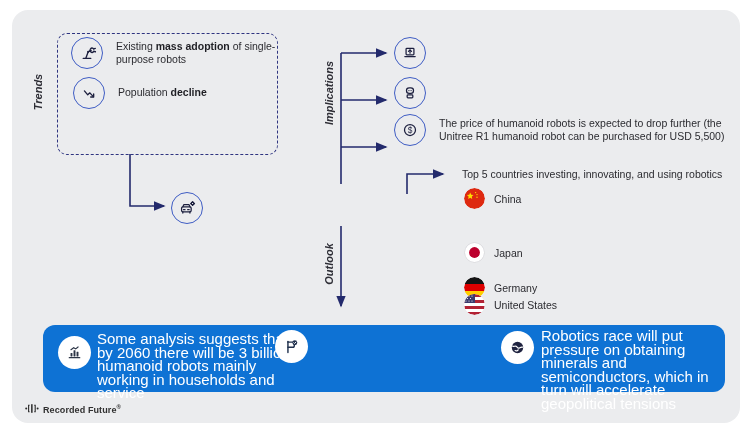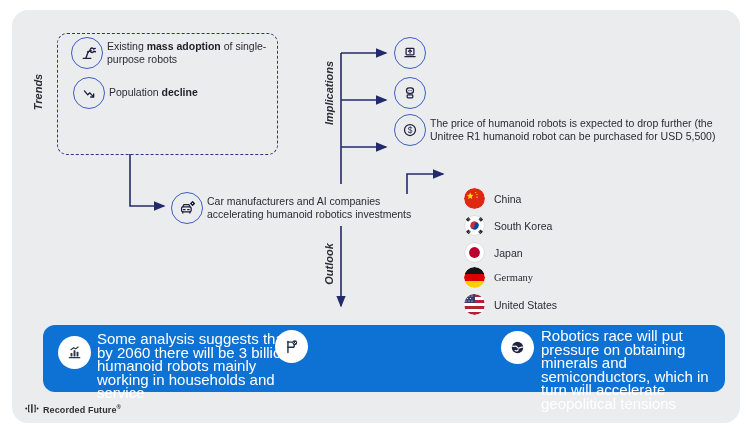--- a/index.html
+++ b/index.html
@@ -8,21 +8,21 @@
   .canvas{position:absolute;left:12px;top:10px;width:728px;height:413px;
           background:#ebecee;border-radius:16px;}
   .overlay{position:absolute;left:0;top:0;width:750px;height:434px;pointer-events:none;}
 
   .v-label{position:absolute;transform:rotate(-90deg);font-style:italic;font-weight:700;
            font-size:11px;color:#2e2e36;text-align:center;white-space:nowrap;}
 
   .trends-box{position:absolute;left:57px;top:33px;width:219px;height:120px;
               border:1.5px dashed #2e3480;border-radius:10px;}
 
-  .row{position:absolute;display:flex;align-items:center;gap:4px;}
+  .row{position:absolute;display:flex;align-items:center;gap:13px;}
   .icon-circle{width:30px;height:30px;border-radius:50%;border:1.4px solid #3f5dc4;
                display:flex;align-items:center;justify-content:center;flex:none;}
   .icon-circle svg{display:block;}
   .body-text{font-size:10.5px;line-height:13.5px;color:#2b2b30;}
   .body-text b{font-weight:700;color:#1f1f24;}
 
   .t-text{width:170px;}
   .i-text{width:295px;}
   .hub-text{width:215px;}
 
@@ -102,21 +102,20 @@
         <rect x="5.5" y="10.5" width="11.5" height="6" rx="1.6"></rect>
         <path d="M7 10.5 L8.3 7.8 h6 L15.6 10.5"></path>
         <path d="M7.8 14 h1.8"></path>
           <path d="M12.8 14 h1.8"></path>
         <path d="M7 16.5 v1.6"></path>
           <path d="M15.5 16.5 v1.6"></path>
         <circle cx="18.7" cy="6.6" r="1.7"></circle>
         <path d="M18.7 4.3 v.9 M18.7 8 v.9 M16.4 6.6 h.9 M20.1 6.6 h.9"></path>
       </svg>
     </span>
-    <span class="body-text hub-text">Car manufacturers and AI companies accelerating humanoid robotics investments</span>
   </div>
 
   <div class="row" style="left:394px;top:37px;">
     <span class="icon-circle">
       <svg width="20" height="20" viewBox="0 0 24 24" fill="none" stroke="#1c1f3e" stroke-width="1.5" stroke-linecap="round" stroke-linejoin="round">
         <rect x="7.3" y="6.3" width="9.4" height="8" rx="1"></rect>
         <path d="M12 12.2 V8.4"></path>
           <path d="M10.2 10 L12 8.2 L13.8 10"></path>
         <path d="M5.8 16.3 h12.4"></path>
       </svg>
@@ -137,74 +136,47 @@
   <div class="row" style="left:394px;top:114px;">
     <span class="icon-circle">
       <svg width="20" height="20" viewBox="0 0 24 24" fill="none" stroke="#1c1f3e" stroke-width="1.5">
         <circle cx="12" cy="12" r="6.6"></circle>
         <text x="12" y="15.6" font-size="10" text-anchor="middle" fill="#1c1f3e" stroke="none" font-family="Liberation Sans, sans-serif">$</text>
       </svg>
     </span>
     <span class="body-text i-text">The price of humanoid robots is expected to drop further (the Unitree R1 humanoid robot can be purchased for USD 5,500)</span>
   </div>
 
+  <div class="countries-heading">Top 5 countries investing, innovating, and using robotics</div>
 
   <div class="c-row" style="left:464px;top:188px;">
     <span class="flag">
       <svg width="21" height="21" viewBox="0 0 21 21">
         <circle cx="10.5" cy="10.5" r="10.5" fill="#de2910"></circle>
         <path d="M6.2 4.6 l1 2.1 2.3.3 -1.7 1.6 .4 2.3 -2-1.1 -2 1.1 .4-2.3 -1.7-1.6 2.3-.3z" fill="#ffde00"></path>
         <circle cx="11.6" cy="4.6" r="0.7" fill="#ffde00"></circle>
         <circle cx="13" cy="6.6" r="0.7" fill="#ffde00"></circle>
         <circle cx="13" cy="9.2" r="0.7" fill="#ffde00"></circle>
       </svg>
     </span>
     <span class="c-label">China</span>
   </div>
 
-  <div class="c-row" style="left:464px;top:215px;">
-    <span class="flag">
-      <svg width="21" height="21" viewBox="0 0 21 21">
-        <circle cx="10.5" cy="10.5" r="10" fill="#ffffff" stroke="#d8d8dc" stroke-width="1"></circle>
-        <g transform="rotate(-20 10.5 10.5)">
-          <path d="M6.3 10.5 a4.2 4.2 0 0 1 8.4 0 z" fill="#cd2e3a"></path>
-          <path d="M6.3 10.5 a4.2 4.2 0 0 0 8.4 0 z" fill="#0047a0"></path>
-          <circle cx="8.4" cy="10.5" r="2.1" fill="#cd2e3a"></circle>
-          <circle cx="12.6" cy="10.5" r="2.1" fill="#0047a0"></circle>
-        </g>
-        <g stroke="#1a1a1a" stroke-width="1">
-          <g transform="rotate(45 4.2 4.2)">
-              <path d="M2.4 3.2 h3.6 M2.4 4.4 h3.6 M2.4 5.6 h3.6"></path>
-            </g>
-          <g transform="rotate(-45 16.8 4.2)">
-              <path d="M15 3.2 h3.6 M15 4.4 h3.6 M15 5.6 h3.6"></path>
-            </g>
-          <g transform="rotate(-45 4.2 16.8)">
-              <path d="M2.4 15.8 h3.6 M2.4 17 h3.6 M2.4 18.2 h3.6"></path>
-            </g>
-          <g transform="rotate(45 16.8 16.8)">
-              <path d="M15 15.8 h3.6 M15 17 h3.6 M15 18.2 h3.6"></path>
-            </g>
-        </g>
-      </svg>
-    </span>
-    <span class="c-label">South Korea</span>
-  </div>
 
   <div class="c-row" style="left:464px;top:242px;">
     <span class="flag">
       <svg width="21" height="21" viewBox="0 0 21 21">
         <circle cx="10.5" cy="10.5" r="10" fill="#ffffff" stroke="#d8d8dc" stroke-width="1"></circle>
         <circle cx="10.5" cy="10.5" r="5.4" fill="#bc002d"></circle>
       </svg>
     </span>
     <span class="c-label">Japan</span>
   </div>
 
-  <div class="c-row" style="left:464px;top:267px;font-family:Liberation Serif, serif;">
+  <div class="c-row" style="left:464px;top:277px;">
     <span class="flag">
       <svg width="21" height="21" viewBox="0 0 21 21">
         <defs>
             <clipPath id="de-clip">
               <circle cx="10.5" cy="10.5" r="10.5"></circle>
             </clipPath>
           </defs>
         <g clip-path="url(#de-clip)">
           <rect x="0" y="0" width="21" height="7" fill="#141414"></rect>
           <rect x="0" y="7" width="21" height="7" fill="#dd0000"></rect>

